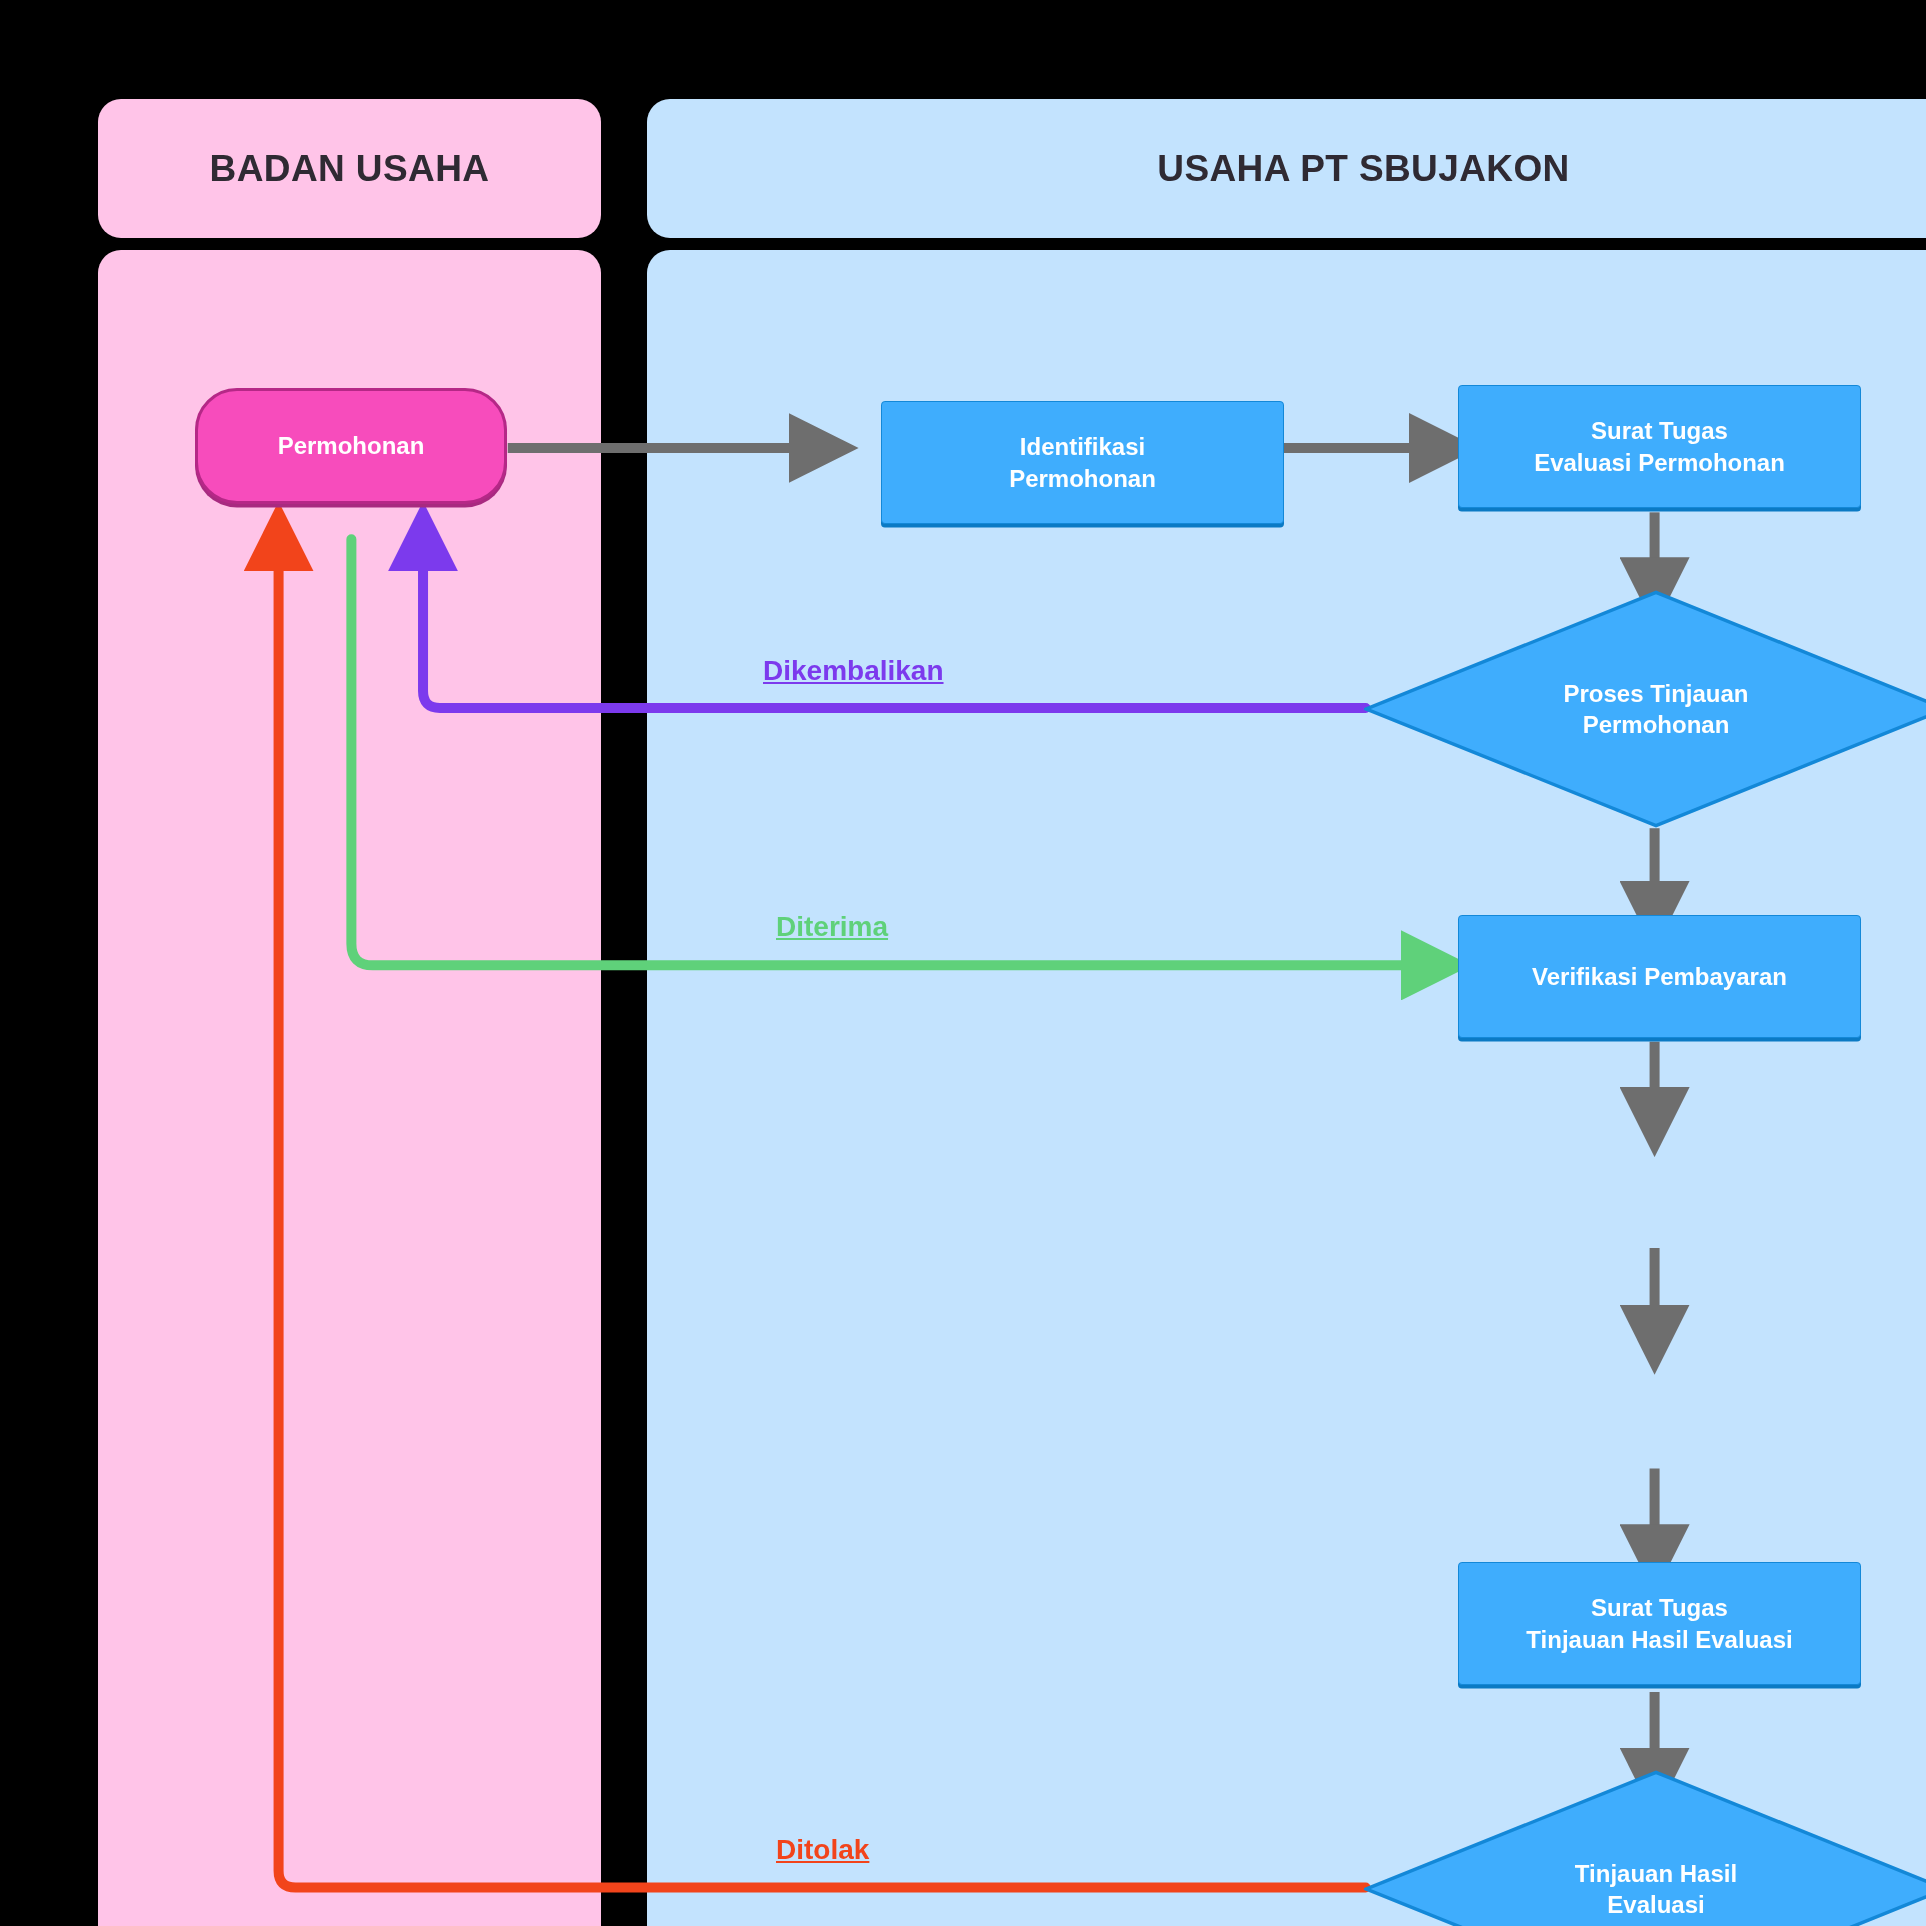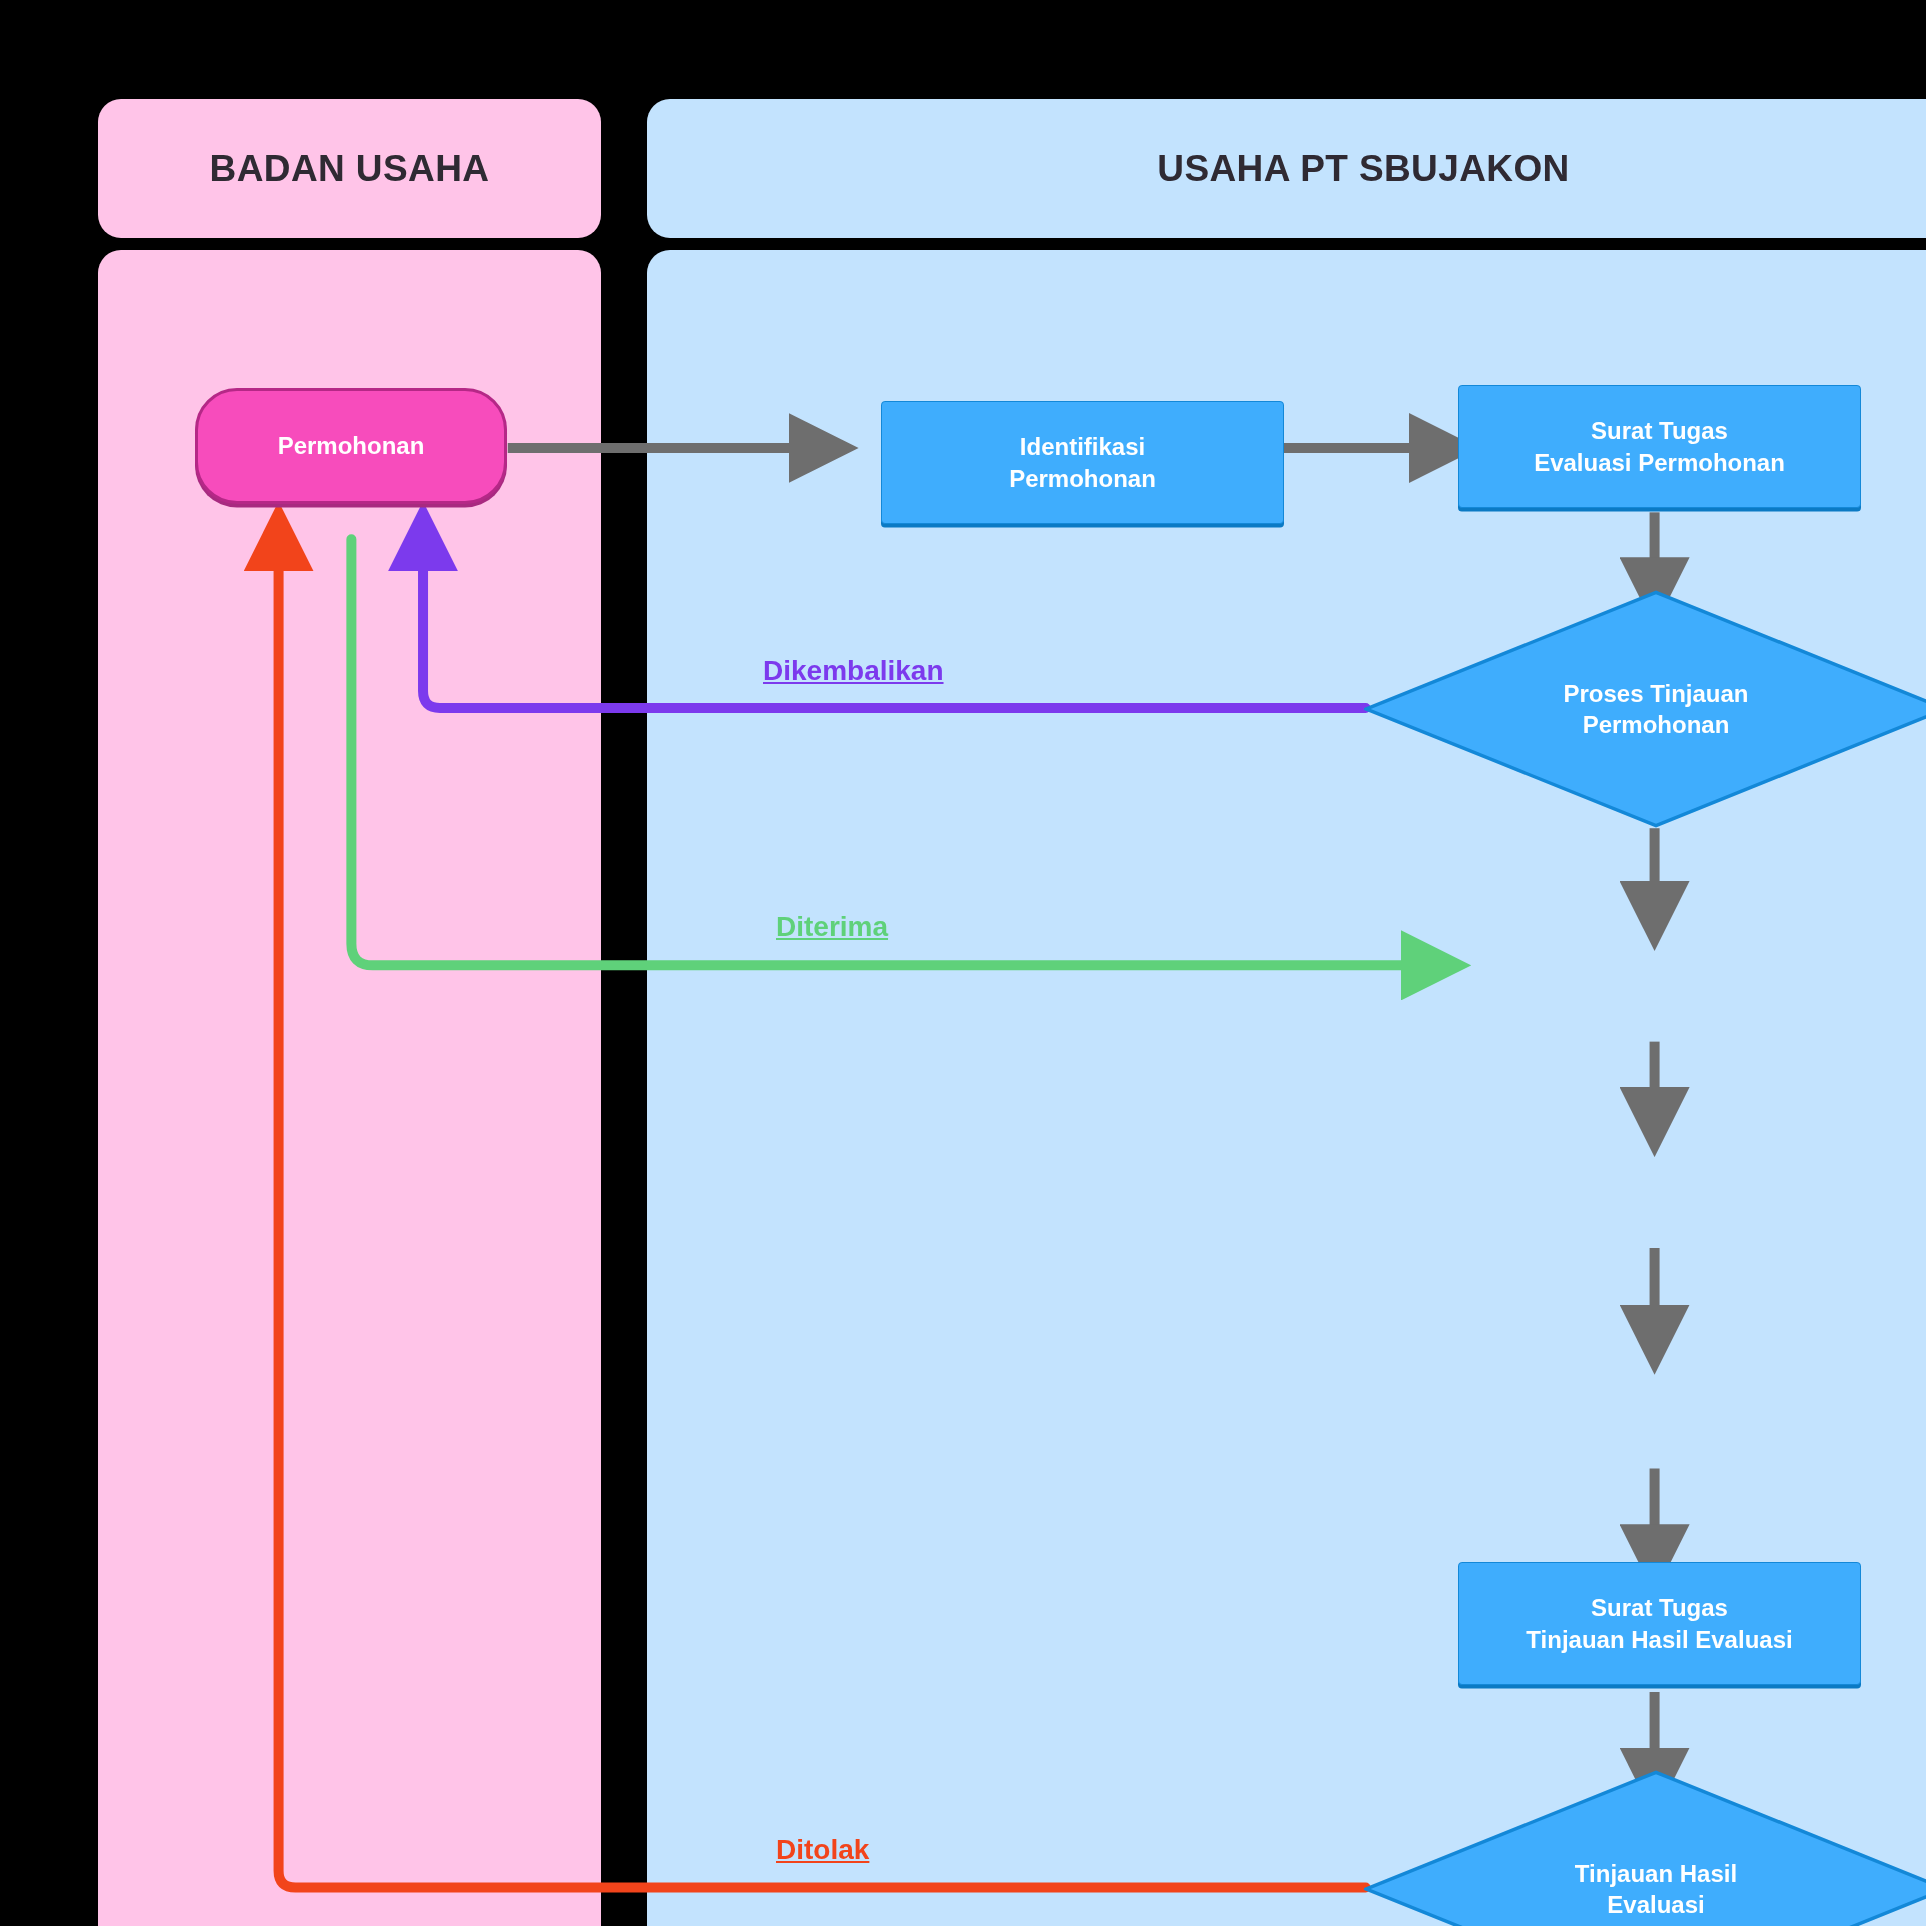--- a/index.html
+++ b/index.html
@@ -119,20 +119,23 @@
   <div class="diamond" style="left:1364px;top:590px;width:584px;height:238px;">
     <svg width="584" height="238" viewBox="0 0 1516 618">
       <polygon points="758,6 1510,309 758,612 6,309" fill="#3FADFD" stroke="#1388D8" stroke-width="9"></polygon>
     </svg>
     <div class="dlabel">
       <div>Proses Tinjauan</div>
       <div>Permohonan</div>
     </div>
   </div>
 
+  <div class="node n-proc" style="left:1458px;top:915px;width:403px;height:123px;">
+    <div>Verifikasi Pembayaran</div>
+  </div>
 
 
 
   <div class="node n-proc" style="left:1458px;top:1562px;width:403px;height:123px;">
     <div>Surat Tugas</div>
     <div>Tinjauan Hasil Evaluasi</div>
   </div>
 
   <div class="diamond" style="left:1364px;top:1770px;width:584px;height:238px;">
     <svg width="584" height="238" viewBox="0 0 1516 618">

